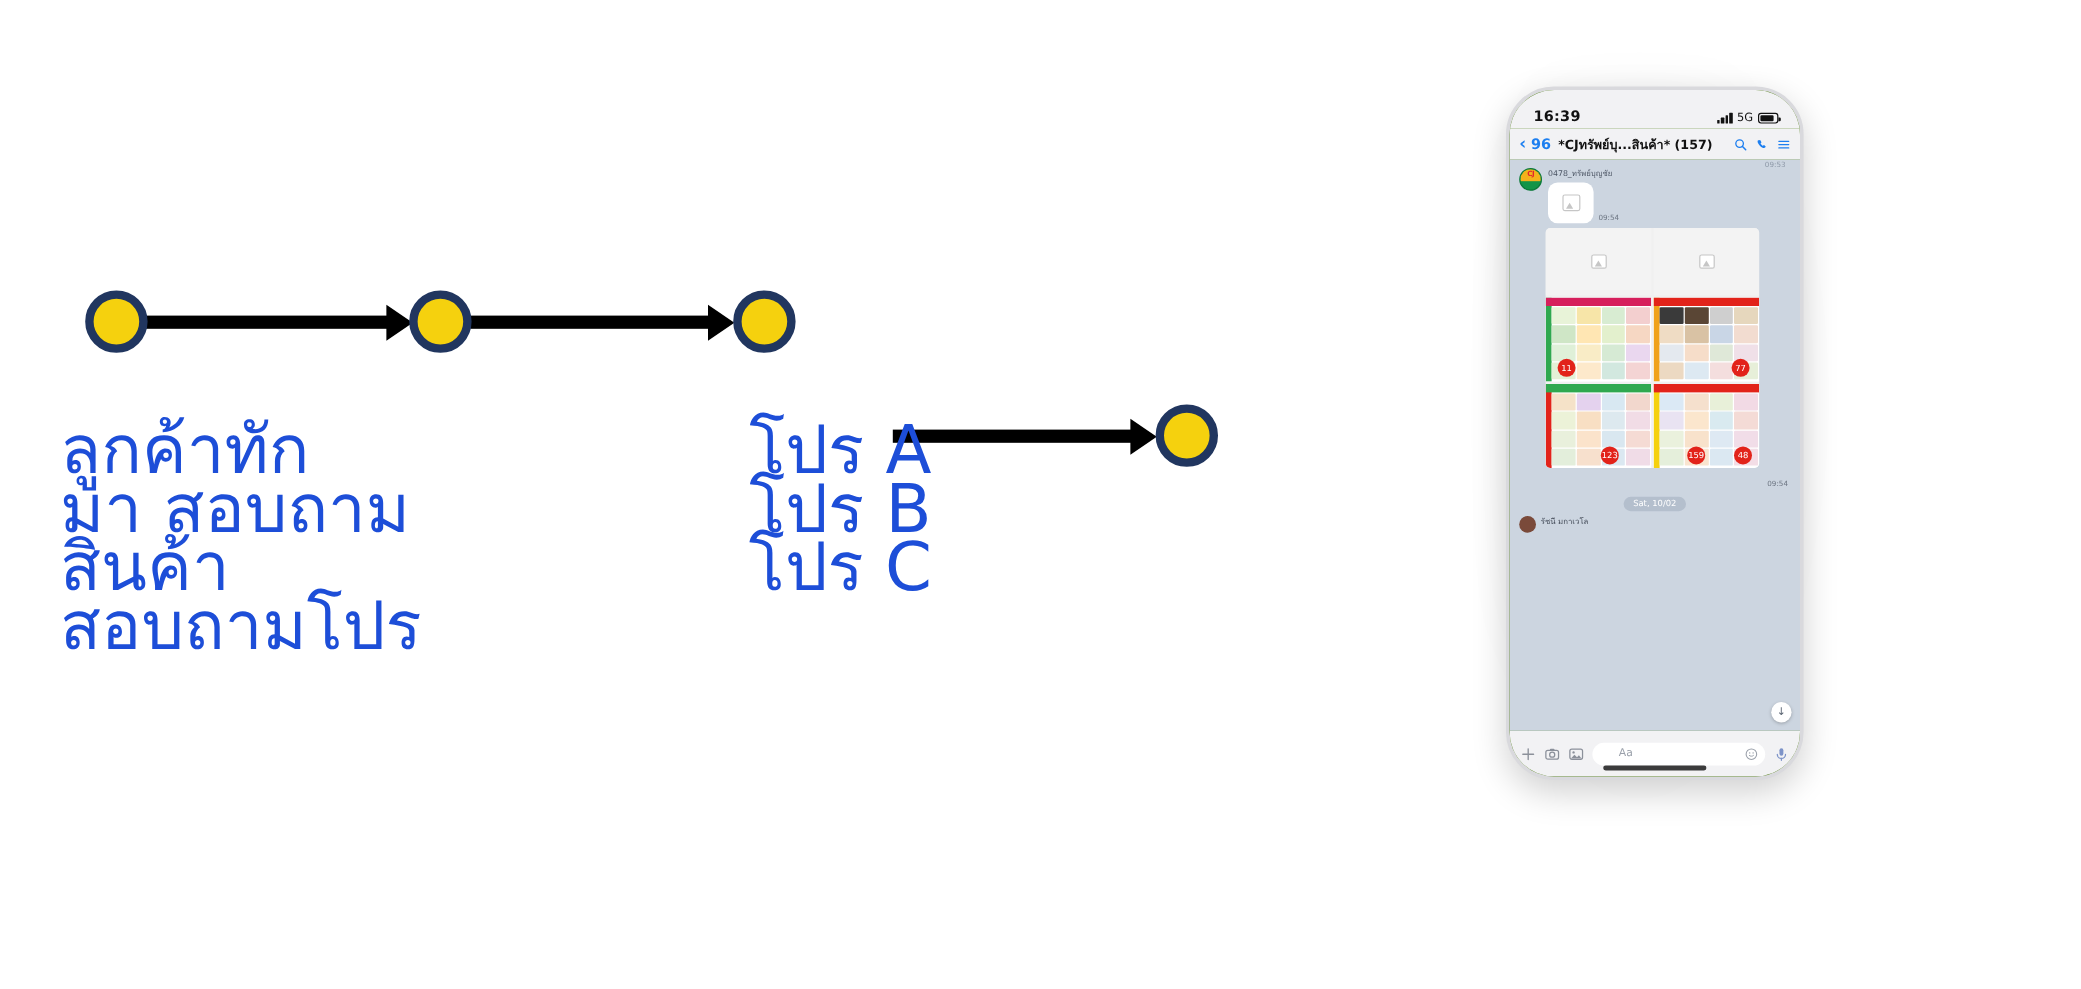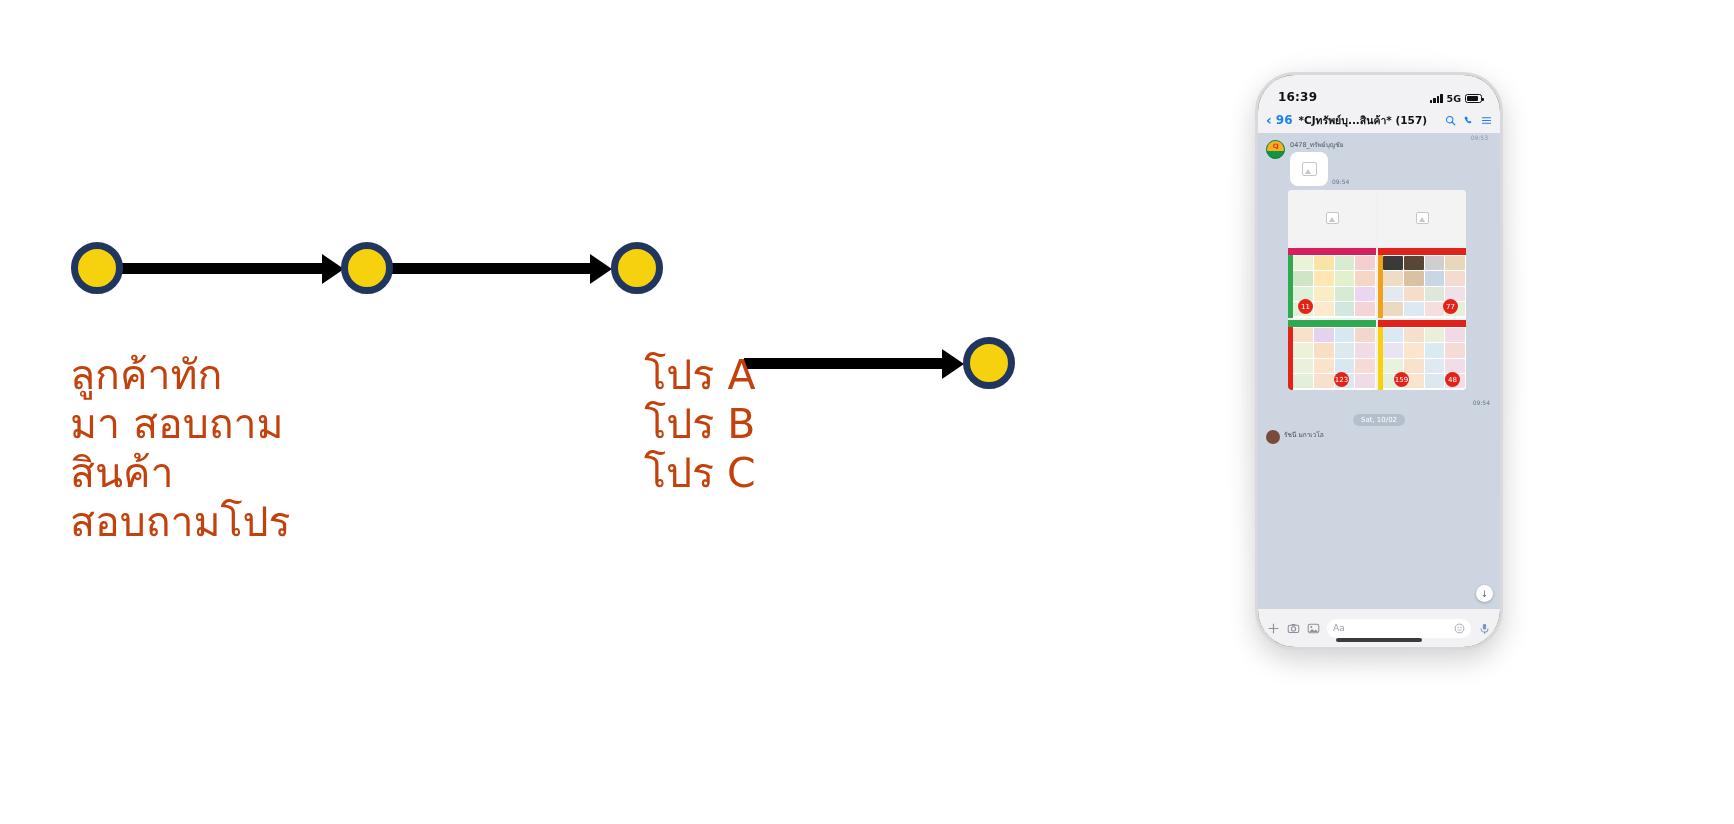--- a/index.html
+++ b/index.html
@@ -31,26 +31,25 @@
     position:absolute;
     right:-20px;top:50%;
     transform:translateY(-50%);
     width:0;height:0;
     border-top:15px solid transparent;
     border-bottom:15px solid transparent;
     border-left:22px solid #000000;
   }
   .caption{
     position:absolute;
-    color:#c2410c;
-    font-size:41px;
+    color:#1d4ed8;
+    font-size:56px;
     line-height:49px;
     white-space:pre;
     font-family:"DejaVu Sans","Liberation Sans",sans-serif;
-    margin-left:20px;
   }
 
   
   #phone-shadow{
     position:absolute;
     left:1245px;top:62px;
     width:270px;height:600px;
     border-radius:46px;
     background:radial-gradient(ellipse at 45% 45%, rgba(0,0,0,0.10), rgba(0,0,0,0) 72%);
     filter:blur(14px);
@@ -72,21 +71,21 @@
     padding:0 18px 3px 20px;
     box-sizing:border-box;
     background:#f2f2f4;
   }
   .sb-time{font-size:12px;font-weight:bold;color:#111;letter-spacing:.2px;}
   .sb-right{display:flex;align-items:center;gap:4px;}
   .bars{display:flex;align-items:flex-end;gap:1.3px;height:9px;}
   .bars i{display:block;width:2.2px;background:#111;border-radius:.5px;}
   .bars i:nth-child(1){height:3px}.bars i:nth-child(2){height:5px}
   .bars i:nth-child(3){height:7px}.bars i:nth-child(4){height:9px}
-  .net{font-size:9.5px;font-weight:bold;color:#111;}
+  .net{font-size:9.5px;font-weight:normal;color:#111;}
   .batt{width:17px;height:9px;border:1.2px solid #111;border-radius:2.5px;position:relative;box-sizing:border-box;}
   .batt:before{content:"";position:absolute;left:1px;top:1px;bottom:1px;width:11px;background:#111;border-radius:1px;}
   .batt:after{content:"";position:absolute;right:-3px;top:2.5px;width:1.6px;height:3.5px;background:#111;border-radius:0 1px 1px 0;}
 
   .navbar{
     height:26px;
     display:flex;align-items:center;
     padding:0 8px;
     background:#f2f2f4;
     box-sizing:border-box;
@@ -186,21 +185,21 @@
     height:38px;background:#f2f2f4;
     display:flex;align-items:center;gap:7px;
     padding:0 9px;box-sizing:border-box;
   }
   .ib-ic{color:#8b909a;display:flex;align-items:center;}
   .textfield{
     flex:1;height:19px;border-radius:10px;background:#ffffff;
     display:flex;align-items:center;justify-content:space-between;
     padding:0 6px;box-sizing:border-box;
   }
-  .tf-aa{font-size:9px;color:#9aa0aa;}
+  .tf-aa{font-size:9px;color:#9aa0aa;margin-left:16px;}
   .tf-right{display:flex;align-items:center;gap:5px;color:#9aa0aa;}
   .homebar{
     position:absolute;left:50%;bottom:5px;transform:translateX(-50%);
     width:86px;height:4px;border-radius:3px;background:#1b1b1b;opacity:.85;
   }
 </style>
 </head>
 <body>
 
 <div id="canvas">
@@ -378,21 +377,21 @@
               <span style="background:#f4dbd6"></span>
             <span style="background:#eaf1dd"></span>
               <span style="background:#f8e2cb"></span>
               <span style="background:#dee9f3"></span>
               <span style="background:#f1dde8"></span>
             <span style="background:#e5efdb"></span>
               <span style="background:#f9e4cf"></span>
               <span style="background:#dbe8f2"></span>
               <span style="background:#f3dde6"></span>
           </div>
-          <div class="pricetag" style="left:16px;bottom:3px;">159</div>
+          <div class="pricetag" style="left:28px;bottom:3px;">159</div>
           <div class="pricetag" style="right:6px;bottom:3px;">48</div>
         </div>
       </div>
 
       <div style="text-align:right;margin-right:2px;">
         <span class="stamp">09:54</span>
       </div>
 
       <div class="datechip">Sat, 10/02</div>
 

